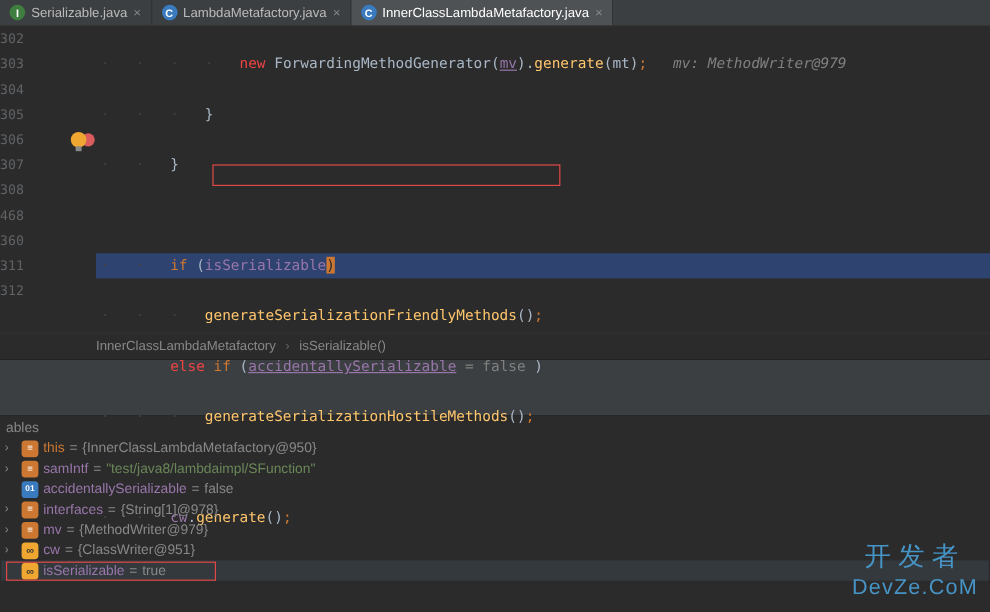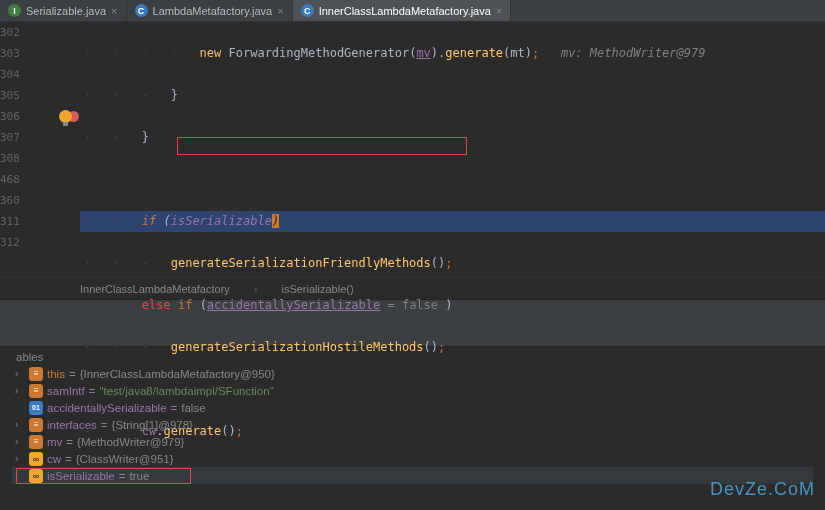--- a/index.html
+++ b/index.html
@@ -16,44 +16,44 @@
     .editor-area { display: flex; height: 255px; background: #2b2b2b; }
     .gutter { width: 80px; display: flex; flex-shrink: 0; gap: 32px; }
     .line-numbers { width: 40px; text-align: right; padding-right: 8px; color: #606366; font-size: 11px; line-height: 21px; }
     .marker-col { width: 40px; position: relative; }
     .breakpoint { position: absolute; left: 8px; width: 11px; height: 11px; border-radius: 50%; background: #db5c5c; }
     .bulb { position: absolute; right: 8px; width: 13px; height: 13px; background: #f0a732; border-radius: 50%; }
     .bulb::after { content: ""; position: absolute; bottom: -3px; left: 4px; width: 5px; height: 4px; background: #888; }
     
     .code { flex: 1; line-height: 21px; font-size: 12px; white-space: pre; position: relative; }
     .code-line { height: 21px; padding-left: 4px; }
-    .code-line.highlighted { background: #2f4370; font-style: italic; }
+    .code-line.highlighted { background: #2f4370; }
     .redbox { position: absolute; border: 1px solid #e04848; pointer-events: none; }
     .redbox1 { left: 97px; top: 115px; width: 290px; height: 18px; }
     
     .indent-guide { color: #404040; }
-    .k-new { color: #fdba74; }
+    .k-new { color: #ef4444; }
     .k-if { color: #cc7832; }
     .k-else { color: #ef4444; }
     .cls { color: #a9b7c6; }
     .method { color: #ffc66d; }
     .var { color: #9876aa; }
     .paren { color: #a9b7c6; }
     .brace { color: #a9b7c6; }
     .semi { color: #cc7832; }
     .comment { color: #808080; font-style: italic; }
     .underline { text-decoration: underline; }
     .lit-false { color: #808080; }
     
-    .breadcrumb { height: 22px; display: flex; align-items: center; padding-left: 80px; gap: 24px; font-size: 11px; color: #888; font-family: "Segoe UI", Arial, sans-serif; border-top: 1px solid #323232; }
+    .breadcrumb { height: 22px; display: flex; align-items: center; padding-left: 80px; gap: 8px; font-size: 11px; color: #888; font-family: "Segoe UI", Arial, sans-serif; border-top: 1px solid #323232; }
     .breadcrumb-sep { color: #666; }
     
     .debug-gap { height: 48px; background: #3c3f41; border-top: 1px solid #222; border-bottom: 1px solid #222; }
     
-    .debug-panel { background: #2b2b2b; padding: 2px 12px; font-family: "Segoe UI", Arial, sans-serif; font-size: 11.5px; }
+    .debug-panel { background: #2b2b2b; padding: 2px 1px; font-family: "Segoe UI", Arial, sans-serif; font-size: 11.5px; }
     .debug-header { color: #888; padding: 2px 4px; }
     .var-row { display: flex; align-items: center; height: 17px; padding-left: 3px; gap: 4px; position: relative; }
     .expand { color: #888; width: 10px; font-size: 10px; cursor: pointer; }
     .var-icon { width: 14px; height: 14px; border-radius: 3px; display: flex; align-items: center; justify-content: center; font-size: 8px; font-weight: bold; color: #fff; font-family: sans-serif; }
     .var-icon.group { background: #cc7832; }
     .var-icon.bool { background: #3a7bbf; font-size: 7px; }
     .var-icon.inf { background: #f0a732; color: #333; font-size: 9px; }
     .var-name { color: #9876aa; }
     .var-name.this { color: #cc7832; }
     .var-eq { color: #888; }
@@ -182,14 +182,15 @@
         <span class="var-icon inf">∞</span>
         <span class="var-name ">isSerializable</span>
         <span class="var-eq"> = </span>
         <span class="var-val true">true</span>
         <div class="redbox2"></div>
       </div>
     </div>
 </div>
 
 <div class="watermark">
+  <div class="cn">开发者</div>
   <div class="en">DevZe.CoM</div>
 </div>
 
 </body></html>

